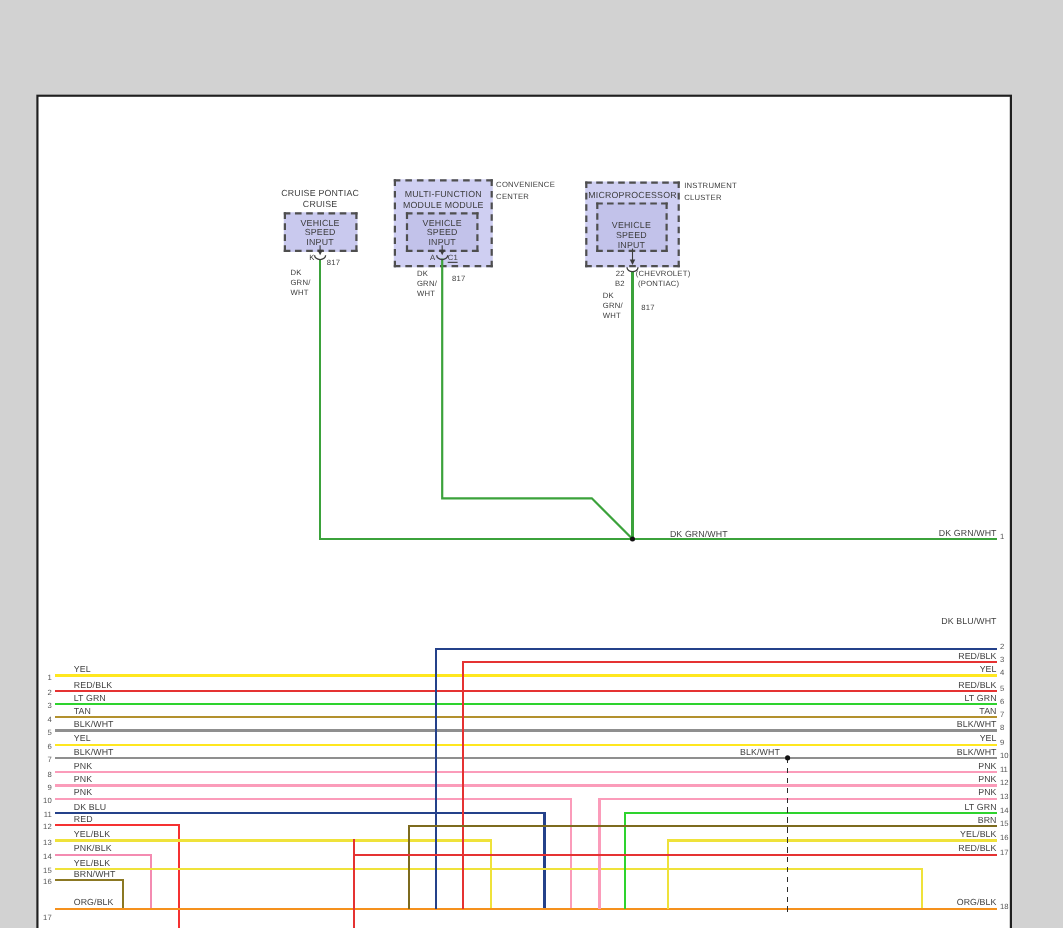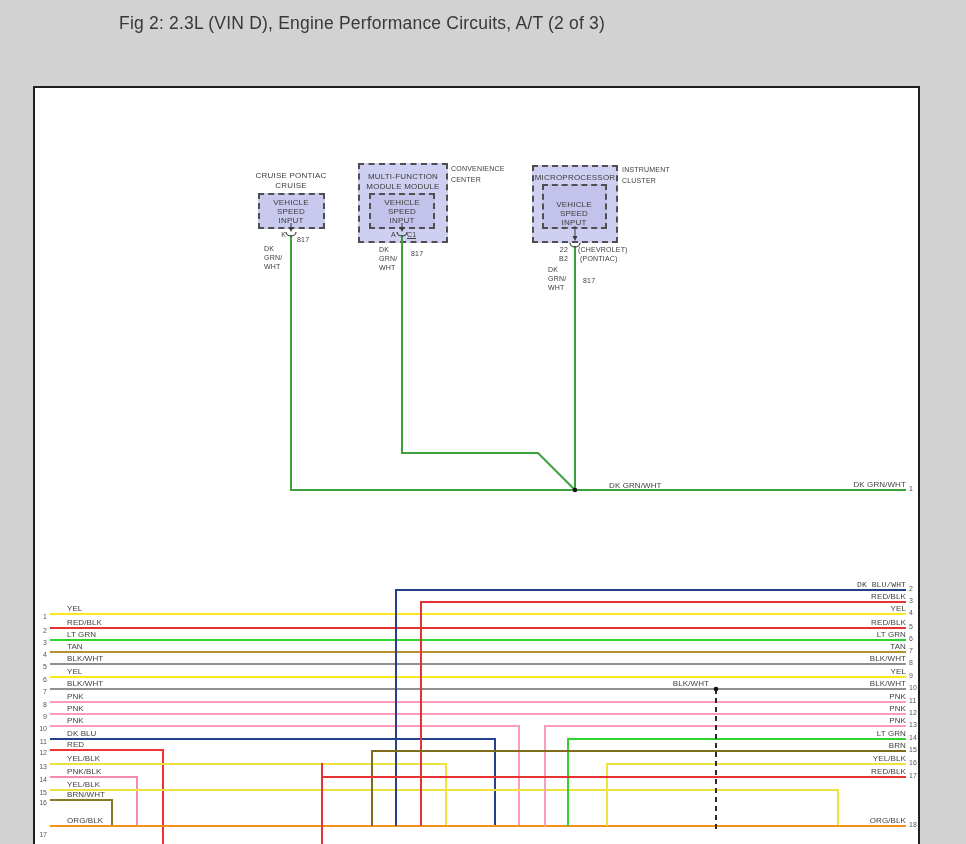--- a/index.html
+++ b/index.html
@@ -18,21 +18,20 @@
   .underl{border-bottom:1px solid #3c3c3c;}
   #wire-layer{position:absolute;left:0;top:0;pointer-events:none;}
   .wlabel{position:absolute;font-size:8px;color:#3f3f3f;letter-spacing:.1px;white-space:nowrap;margin-left:12px;}
   .wnum{position:absolute;font-size:7px;color:#555;white-space:nowrap;}
 </style>
 </head>
 <body>
 
 <div id="stage">
 
-  <div id="fig-title">Fig 2: 2.3L (VIN D), Engine Performance Circuits, A/T (2 of 3)</div>
 
   <div id="sheet"></div>
 
   <div>
     <div class="abs mtxt ctr" style="left:241px;top:171px">CRUISE PONTIAC</div>
     <div class="abs mtxt ctr" style="left:241px;top:181px">CRUISE</div>
     <div class="mbox fill-single" style="left:258px;top:193px;width:67px;height:36px"></div>
     <div class="abs mtxt ctr" style="left:241px;top:198px">VEHICLE</div>
     <div class="abs mtxt ctr" style="left:241px;top:207px">SPEED</div>
     <div class="abs mtxt ctr" style="left:241px;top:216px">INPUT</div>
@@ -159,21 +158,21 @@
       <div class="wlabel" style="left: 55px; top: 767px;">PNK/BLK</div>
       <div class="wnum" style="left: 30px; width: 17px; text-align: right; top: 776px;">14</div>
       <div class="wlabel" style="left: 55px; top: 780px;">YEL/BLK</div>
       <div class="wnum" style="left: 30px; width: 17px; text-align: right; top: 789px;">15</div>
       <div class="wlabel" style="left: 55px; top: 790px;">BRN/WHT</div>
       <div class="wnum" style="left: 30px; width: 17px; text-align: right; top: 799px;">16</div>
       <div class="wlabel" style="left: 55px; top: 816px;">ORG/BLK</div>
       <div class="wnum" style="left: 30px; width: 17px; text-align: right; top: 831px;">17</div>
       <div class="wlabel" style="right: 60px; top: 480px;">DK GRN/WHT</div>
       <div class="wnum" style="left: 909px; top: 485px;">1</div>
-      <div class="wlabel" style="right: 60px; top: 580px; font-family: Liberation Mono, monospace;">DK BLU/WHT</div>
+      <div class="wlabel" style="right: 60px; top: 560px;">DK BLU/WHT</div>
       <div class="wnum" style="left: 909px; top: 585px;">2</div>
       <div class="wlabel" style="right: 60px; top: 592px;">RED/BLK</div>
       <div class="wnum" style="left: 909px; top: 597px;">3</div>
       <div class="wlabel" style="right: 60px; top: 604px;">YEL</div>
       <div class="wnum" style="left: 909px; top: 609px;">4</div>
       <div class="wlabel" style="right: 60px; top: 618px;">RED/BLK</div>
       <div class="wnum" style="left: 909px; top: 623px;">5</div>
       <div class="wlabel" style="right: 60px; top: 630px;">LT GRN</div>
       <div class="wnum" style="left: 909px; top: 635px;">6</div>
       <div class="wlabel" style="right: 60px; top: 642px;">TAN</div>

